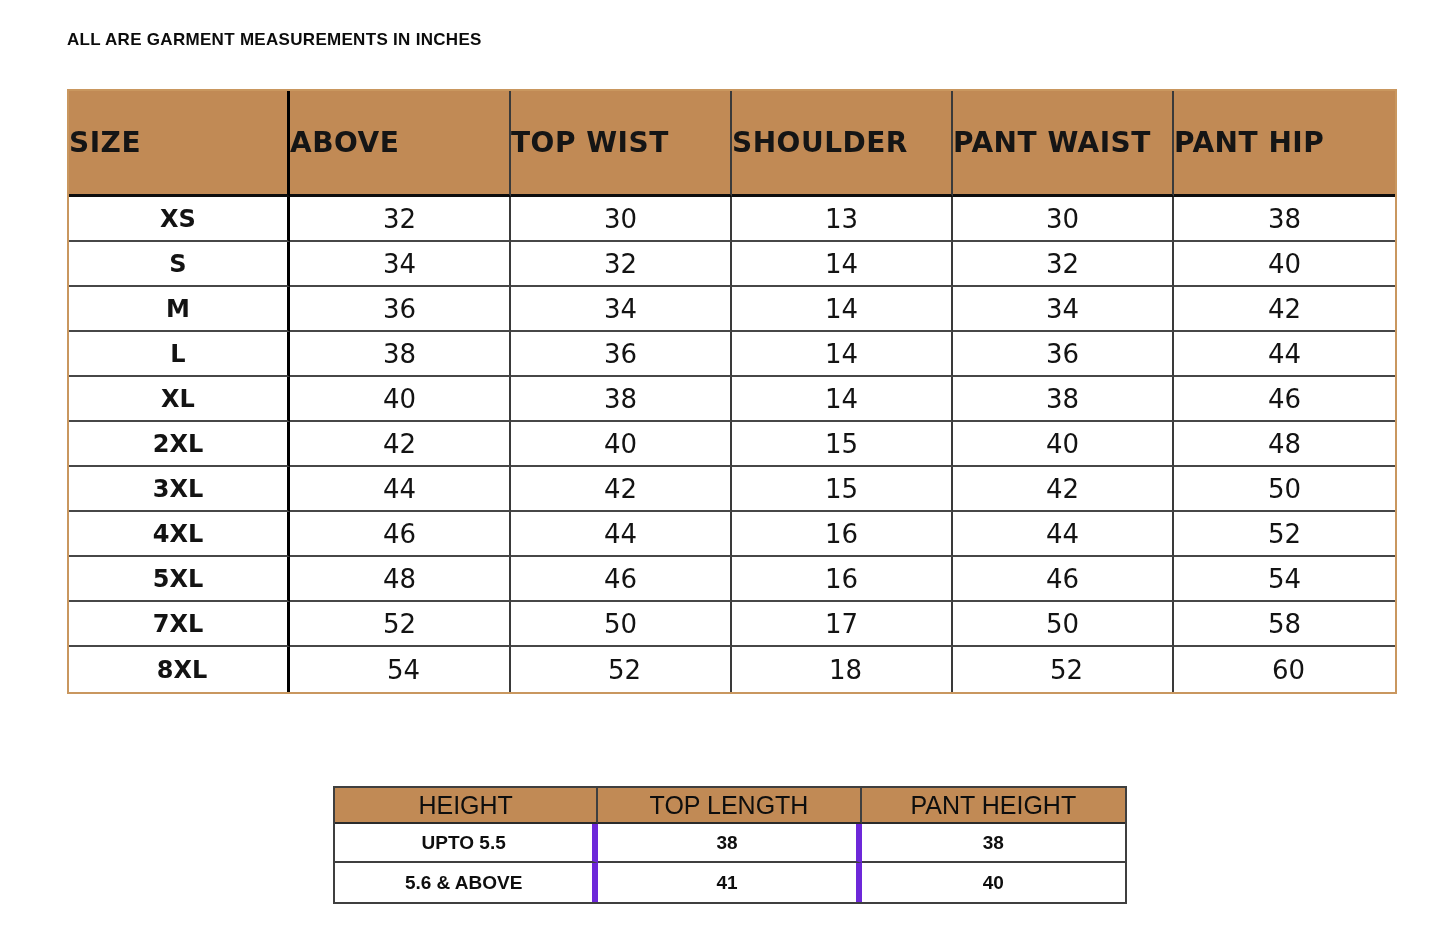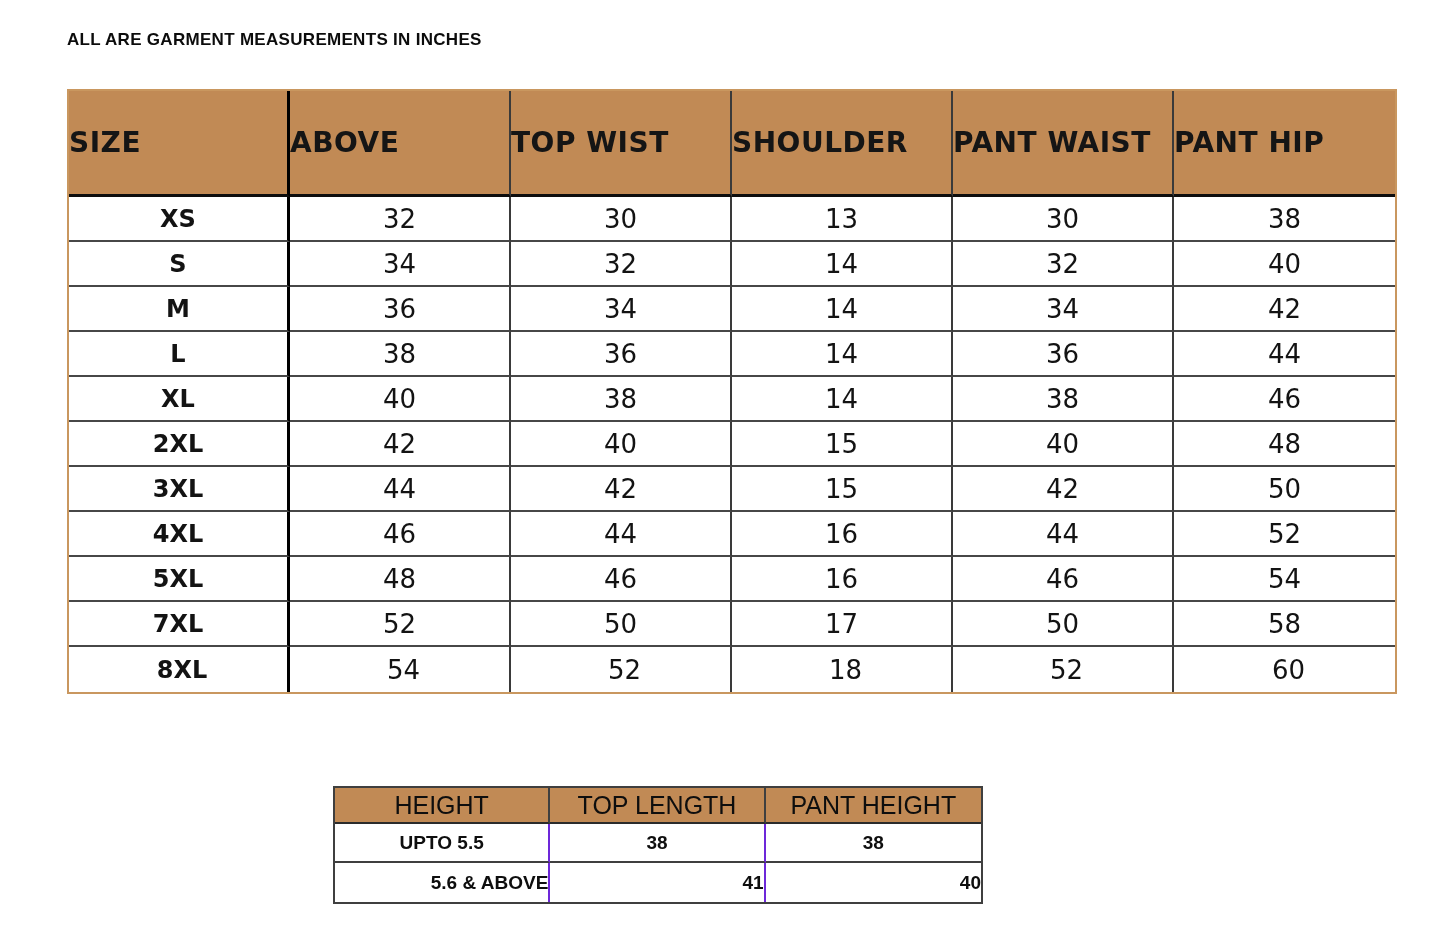--- a/index.html
+++ b/index.html
@@ -68,21 +68,21 @@
   }
   .size-table td:last-child { border-right: none; }
   .size-table td:first-child { border-right: 3px solid #000000; font-size: 24px; font-weight: bold; }
   .size-table tr:last-child td { border-bottom: none; padding-left: 8px; }
 
   
   .length-table-frame {
     position: absolute;
     left: 333px;
     top: 786px;
-    width: 650px;
+    width: 794px;
     border: 2px solid #3f3f3f;
     background: #c4b5fd;
   }
   .length-table th {
     height: 36px;
     background: #c18a55;
     font-family: "Liberation Sans", sans-serif;
     font-size: 25px;
     font-weight: normal;
     color: #0e0e0e;
@@ -95,24 +95,24 @@
   .length-table td {
     height: 39px;
     font-family: "Liberation Sans", sans-serif;
     font-size: 19px;
     font-weight: bold;
     color: #0e0e0e;
     text-align: center;
     vertical-align: middle;
     background: #ffffff;
     border-bottom: 2px solid #3f3f3f;
-    border-right: 2px solid #6d28d9;
+    border-right: 6px solid #6d28d9;
   }
   .length-table td:last-child { border-right: none; }
-  .length-table tr:last-child td { border-bottom: none; text-align: right; }
+  .length-table tr:last-child td { border-bottom: none; }
 </style>
 </head>
 <body>
 
 <div class="page-title">ALL ARE GARMENT MEASUREMENTS IN INCHES</div>
 
 <div class="size-table-frame">
   <table class="size-table">
     <thead>
       <tr>

